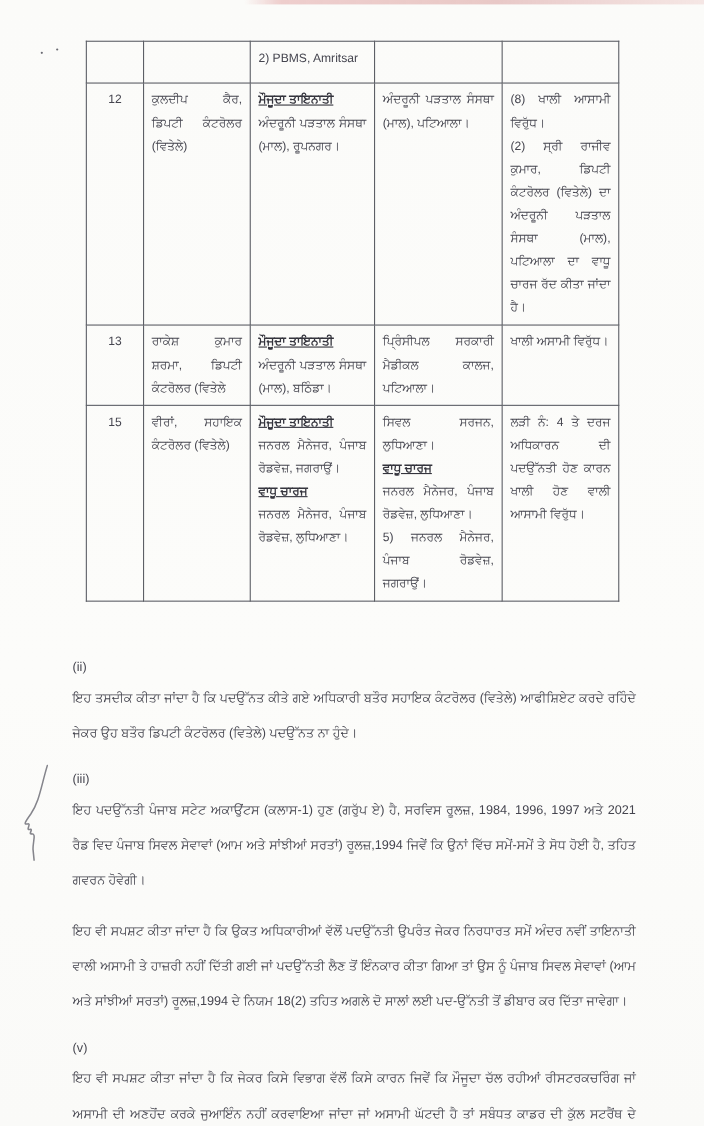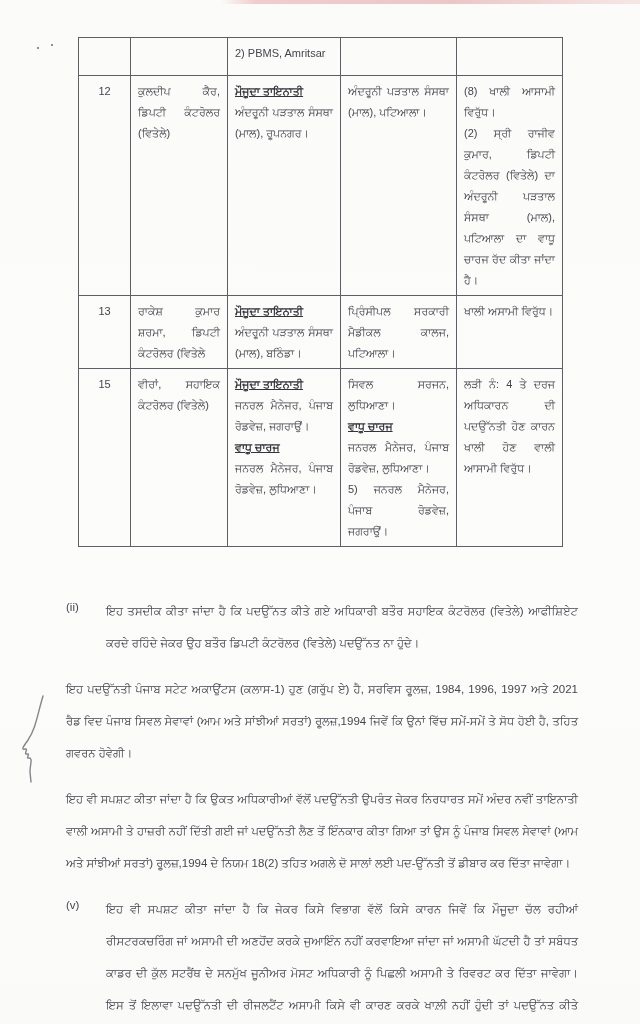--- a/index.html
+++ b/index.html
@@ -55,21 +55,21 @@
   tr.carryover td { text-align:left; }
   .seg { text-align:justify; }
   .seg.heading {
     font-weight:bold; text-decoration:underline;
     color:#34343d; text-align:left;
   }
   .rem-line { text-align:justify; }
 
   
   .paras { position:absolute; left:66px; top:595px; width:512px; }
-  .para  { display:flex; margin-bottom:14px; }
+  .para  { display:flex; margin-bottom:14px;flex-direction:column; }
   .para-label { flex:none; width:40px; font-size:11.5px; line-height:24px; }
   .para-text  { flex:1; font-size:11.5px; line-height:32px; text-align:justify; }
 
   
   .hand-mark { position:absolute; left:10px; top:694px; }
 </style>
 </head>
 <body>
 
 <div class="page">
@@ -153,20 +153,21 @@
   <svg class="hand-mark" width="42" height="100" viewBox="0 0 42 100">
     <path d="M33,2 C27,22 26,34 18,46 C13,53 11,56 15,55 C19,54 13,61 17,60 C21,59 15,65 19,64 C23,64 20,70 20,78 L21,88" fill="none" stroke="#85858c" stroke-width="1.4" stroke-linecap="round"></path>
   </svg>
 
   <div class="paras">
       <div class="para">
     <span class="para-label">(ii)</span>
     <span class="para-text">ਇਹ ਤਸਦੀਕ ਕੀਤਾ ਜਾਂਦਾ ਹੈ ਕਿ ਪਦਉੱਨਤ ਕੀਤੇ ਗਏ ਅਧਿਕਾਰੀ ਬਤੌਰ ਸਹਾਇਕ ਕੰਟਰੋਲਰ (ਵਿਤੇਲੇ) ਆਫੀਸ਼ਿਏਟ ਕਰਦੇ ਰਹਿੰਦੇ ਜੇਕਰ ਉਹ ਬਤੌਰ ਡਿਪਟੀ ਕੰਟਰੋਲਰ (ਵਿਤੇਲੇ) ਪਦਉੱਨਤ ਨਾ ਹੁੰਦੇ।</span>
   </div>
       <div class="para">
+    <span class="para-label">(iii)</span>
     <span class="para-text">ਇਹ ਪਦਉੱਨਤੀ ਪੰਜਾਬ ਸਟੇਟ ਅਕਾਉਂਟਸ (ਕਲਾਸ-1) ਹੁਣ (ਗਰੁੱਪ ਏ) ਹੈ, ਸਰਵਿਸ ਰੂਲਜ਼, 1984, 1996, 1997 ਅਤੇ 2021 ਰੈਡ ਵਿਦ ਪੰਜਾਬ ਸਿਵਲ ਸੇਵਾਵਾਂ (ਆਮ ਅਤੇ ਸਾਂਝੀਆਂ ਸਰਤਾਂ) ਰੂਲਜ਼,1994 ਜਿਵੇਂ ਕਿ ਉਨਾਂ ਵਿੱਚ ਸਮੇਂ-ਸਮੇਂ ਤੇ ਸੋਧ ਹੋਈ ਹੈ, ਤਹਿਤ ਗਵਰਨ ਹੋਵੇਗੀ।</span>
   </div>
       <div class="para">
     <span class="para-text">ਇਹ ਵੀ ਸਪਸ਼ਟ ਕੀਤਾ ਜਾਂਦਾ ਹੈ ਕਿ ਉਕਤ ਅਧਿਕਾਰੀਆਂ ਵੱਲੋਂ ਪਦਉੱਨਤੀ ਉਪਰੰਤ ਜੇਕਰ ਨਿਰਧਾਰਤ ਸਮੇਂ ਅੰਦਰ ਨਵੀਂ ਤਾਇਨਾਤੀ ਵਾਲੀ ਅਸਾਮੀ ਤੇ ਹਾਜ਼ਰੀ ਨਹੀਂ ਦਿੱਤੀ ਗਈ ਜਾਂ ਪਦਉੱਨਤੀ ਲੈਣ ਤੋਂ ਇੰਨਕਾਰ ਕੀਤਾ ਗਿਆ ਤਾਂ ਉਸ ਨੂੰ ਪੰਜਾਬ ਸਿਵਲ ਸੇਵਾਵਾਂ (ਆਮ ਅਤੇ ਸਾਂਝੀਆਂ ਸਰਤਾਂ) ਰੂਲਜ਼,1994 ਦੇ ਨਿਯਮ 18(2) ਤਹਿਤ ਅਗਲੇ ਦੋ ਸਾਲਾਂ ਲਈ ਪਦ-ਉੱਨਤੀ ਤੋਂ ਡੀਬਾਰ ਕਰ ਦਿੱਤਾ ਜਾਵੇਗਾ।</span>
   </div>
       <div class="para">
     <span class="para-label">(v)</span>
     <span class="para-text">ਇਹ ਵੀ ਸਪਸ਼ਟ ਕੀਤਾ ਜਾਂਦਾ ਹੈ ਕਿ ਜੇਕਰ ਕਿਸੇ ਵਿਭਾਗ ਵੱਲੋਂ ਕਿਸੇ ਕਾਰਨ ਜਿਵੇਂ ਕਿ ਮੌਜੂਦਾ ਚੱਲ ਰਹੀਆਂ ਰੀਸਟਰਕਚਰਿੰਗ ਜਾਂ ਅਸਾਮੀ ਦੀ ਅਣਹੋਂਦ ਕਰਕੇ ਜੁਆਇੰਨ ਨਹੀਂ ਕਰਵਾਇਆ ਜਾਂਦਾ ਜਾਂ ਅਸਾਮੀ ਘੱਟਦੀ ਹੈ ਤਾਂ ਸਬੰਧਤ ਕਾਡਰ ਦੀ ਕੁੱਲ ਸਟਰੈਂਥ ਦੇ ਸਨਮੁੱਖ ਜੂਨੀਅਰ ਮੋਸਟ ਅਧਿਕਾਰੀ ਨੂੰ ਪਿਛਲੀ ਅਸਾਮੀ ਤੇ ਰਿਵਰਟ ਕਰ ਦਿੱਤਾ ਜਾਵੇਗਾ। ਇਸ ਤੋਂ ਇਲਾਵਾ ਪਦਉੱਨਤੀ ਦੀ ਰੀਜਲਟੈਂਟ ਅਸਾਮੀ ਕਿਸੇ ਵੀ ਕਾਰਣ ਕਰਕੇ ਖਾਲ਼ੀ ਨਹੀਂ ਹੁੰਦੀ ਤਾਂ ਪਦਉੱਨਤ ਕੀਤੇ ਜੂਨੀਅਰ ਮੋਸਟ ਅਧਿਕਾਰੀ ਨੂੰ ਪਦਉੱਨਤੀ ਦੀ ਅਸਾਮੀ ਉਪਲੱਬਧ ਨਾ ਹੋਣ ਦੀ ਸੂਰਤ ਵਿੱਚ ਪਿਛਲੀ ਅਸਾਮੀ ਤੇ ਰਿਵਰਟ ਕੀਤਾ ਜਾਵੇਗਾ।</span>
   </div>
     </div>

